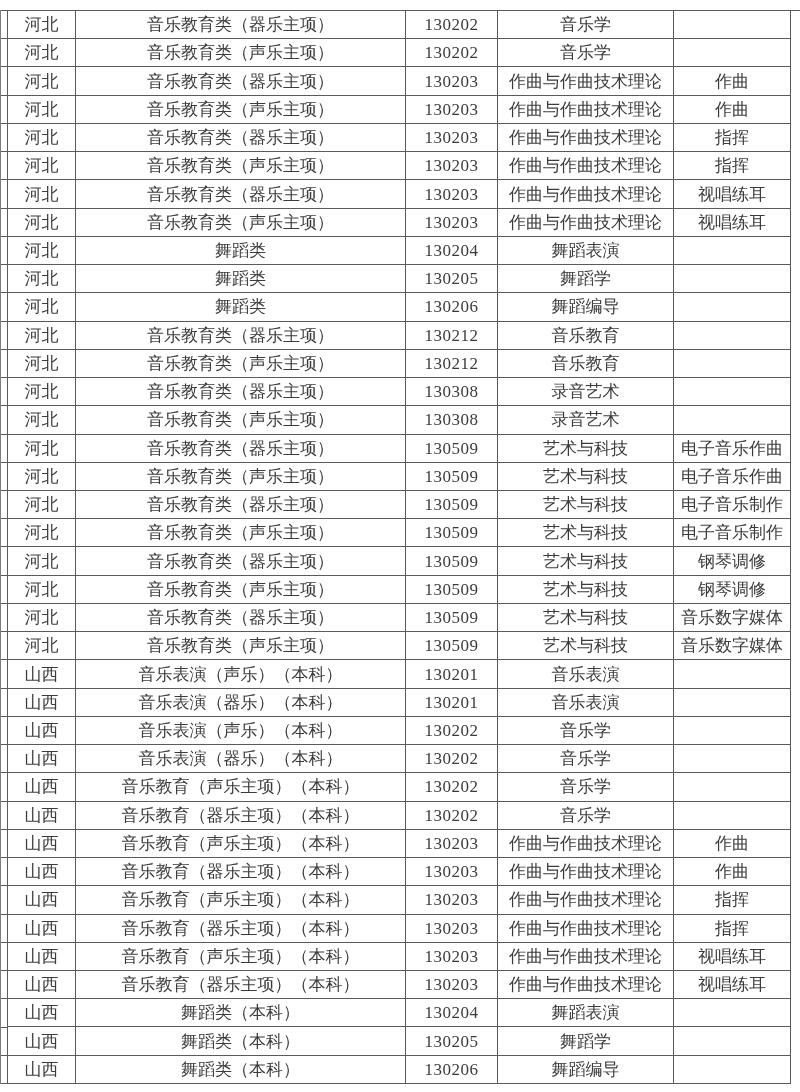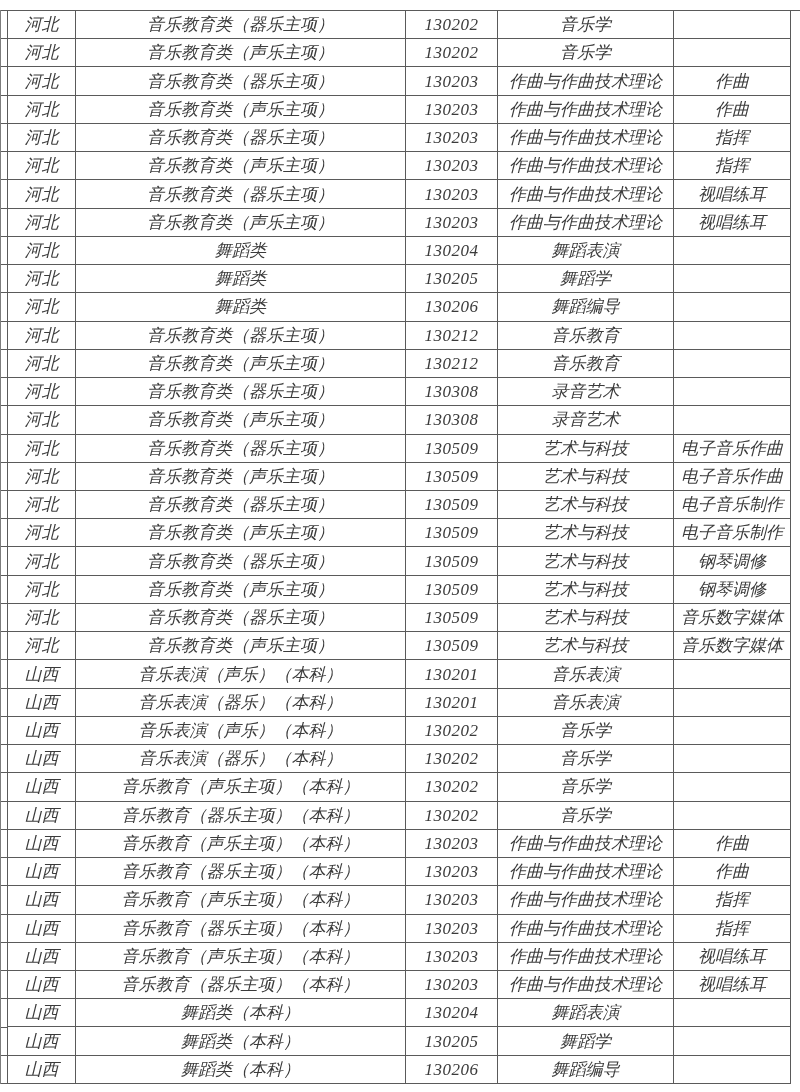--- a/index.html
+++ b/index.html
@@ -40,21 +40,20 @@
     background: #5a5a5a;
   }
   table.grid {
     position: absolute;
     left: 7px;
     top: 10px;
     width: 783px;
     height: 899px;
     border-collapse: collapse;
     table-layout: fixed;
-    font-style: italic;
   }
   table.grid td {
     border: 1px solid #5a5a5a;
     padding: 0;
     text-align: center;
     vertical-align: middle;
     font-size: 17px;
     line-height: 1;
     color: #3b3b3b;
     white-space: nowrap;

